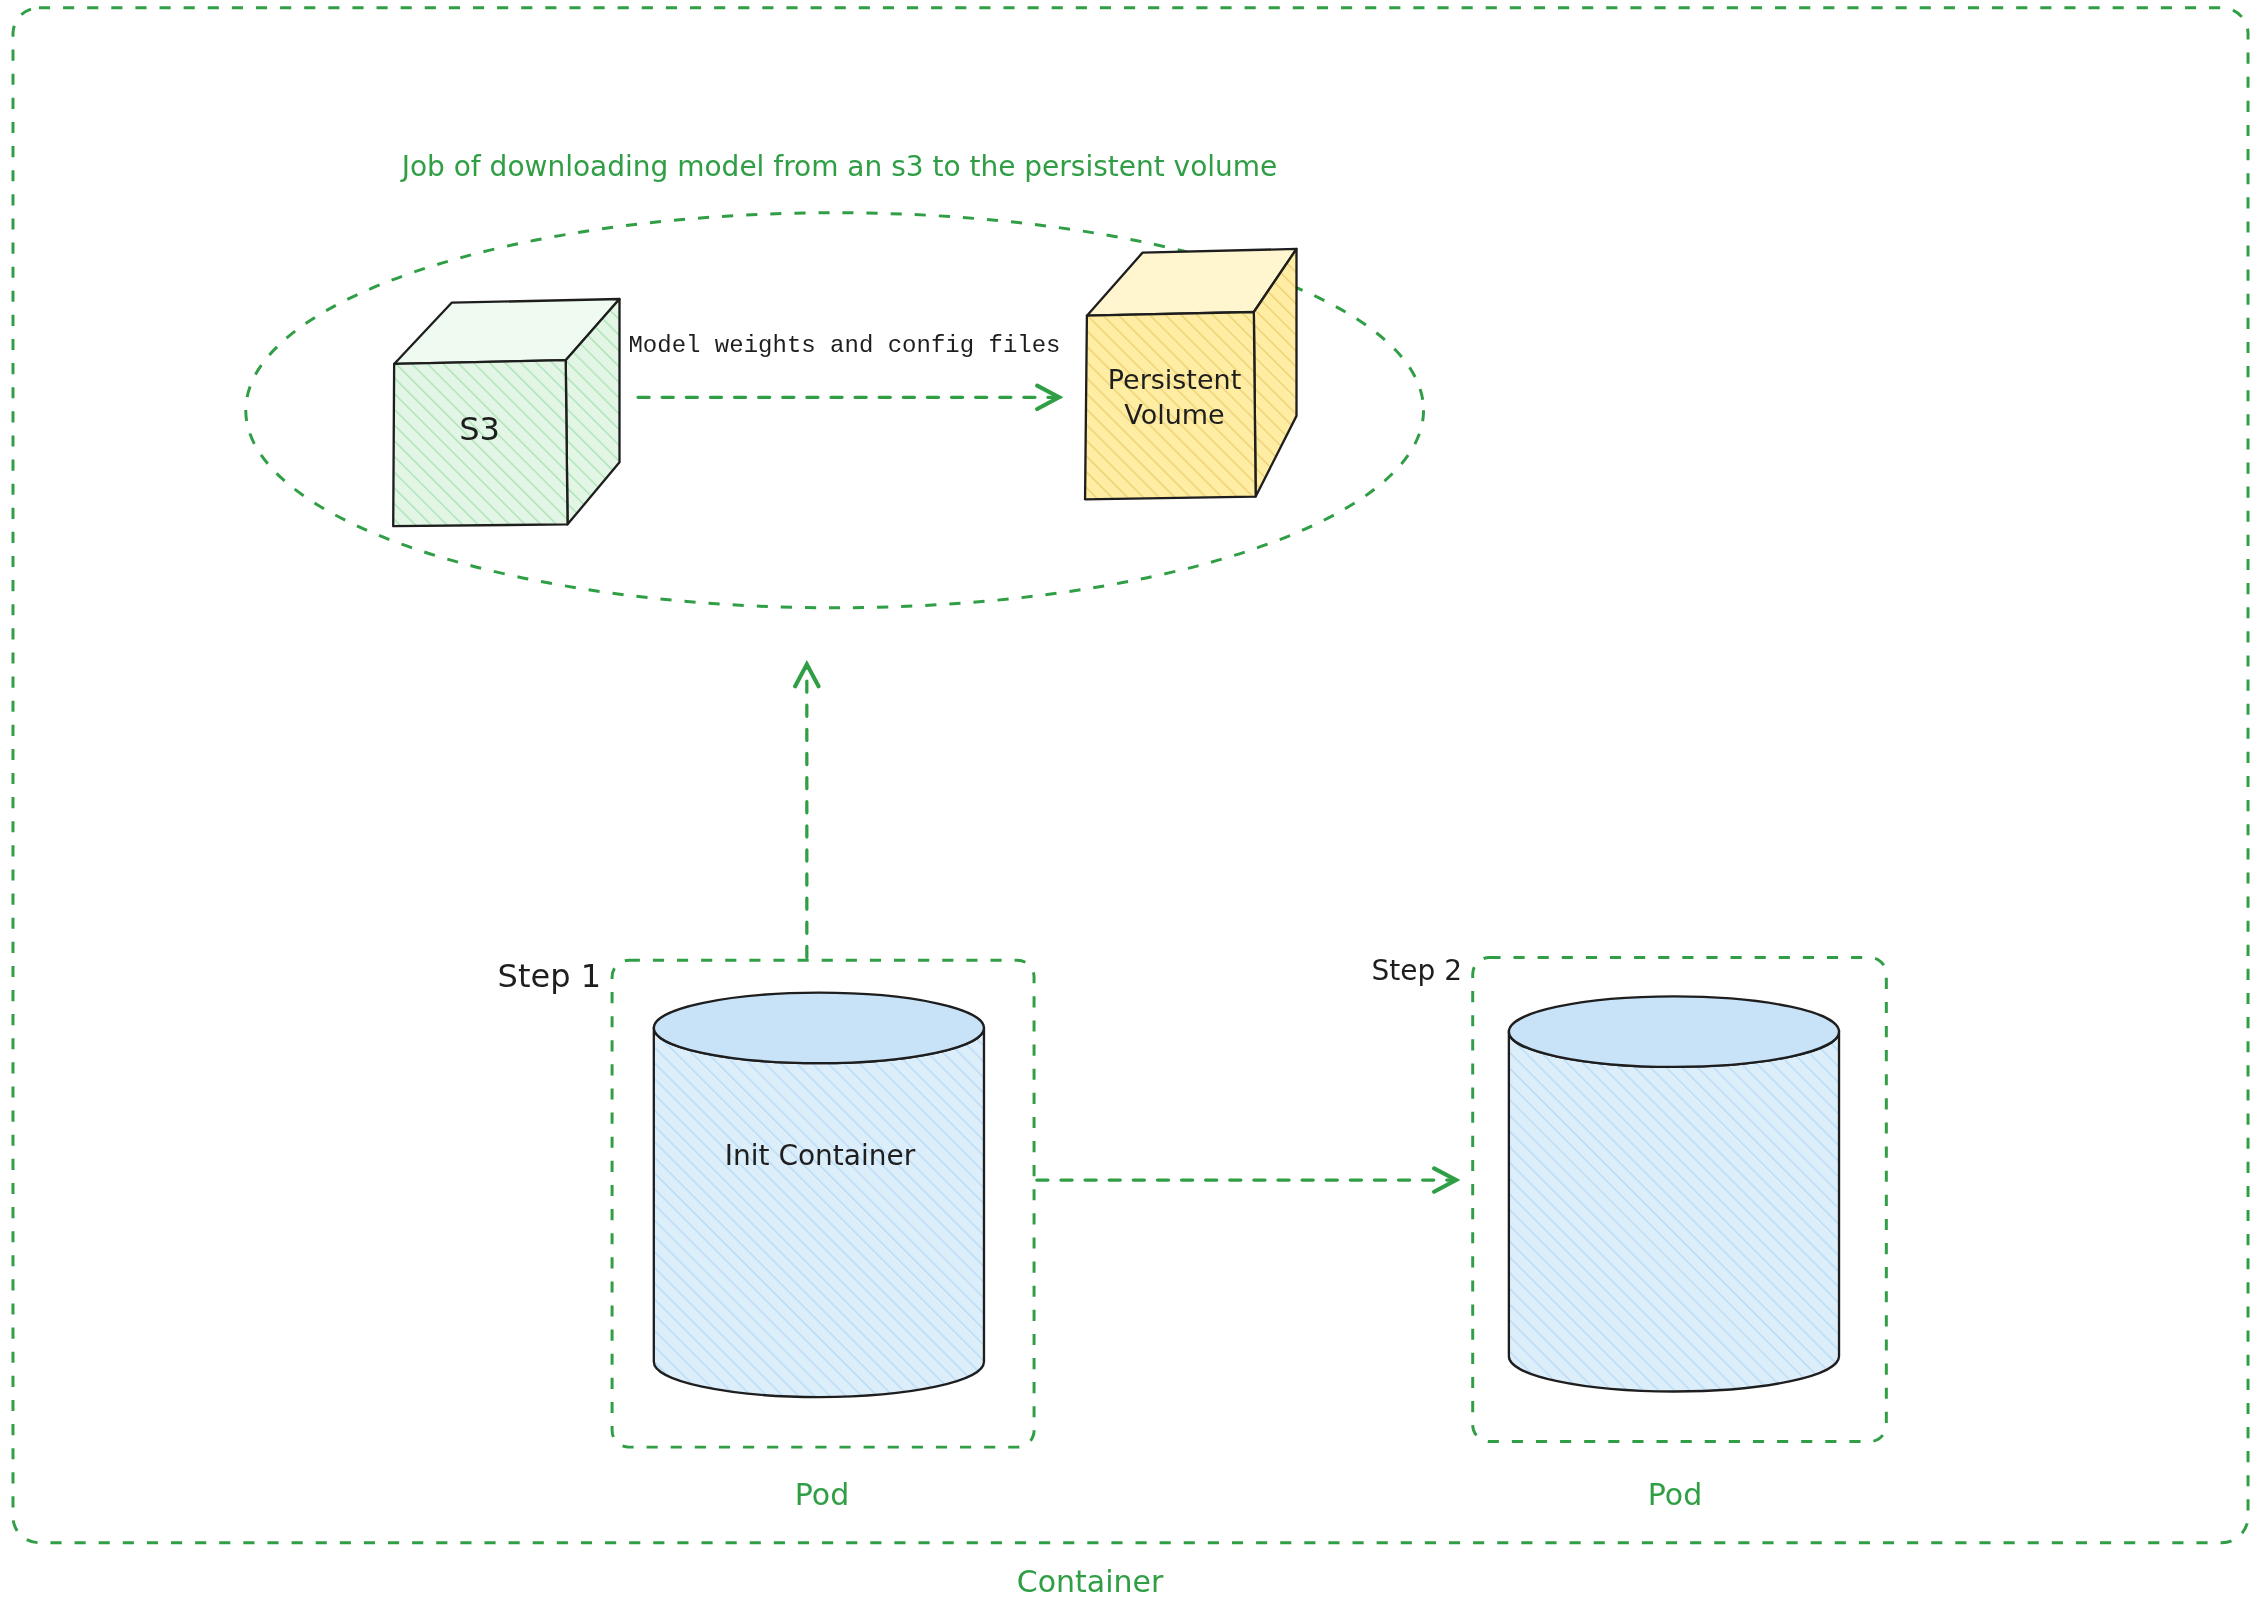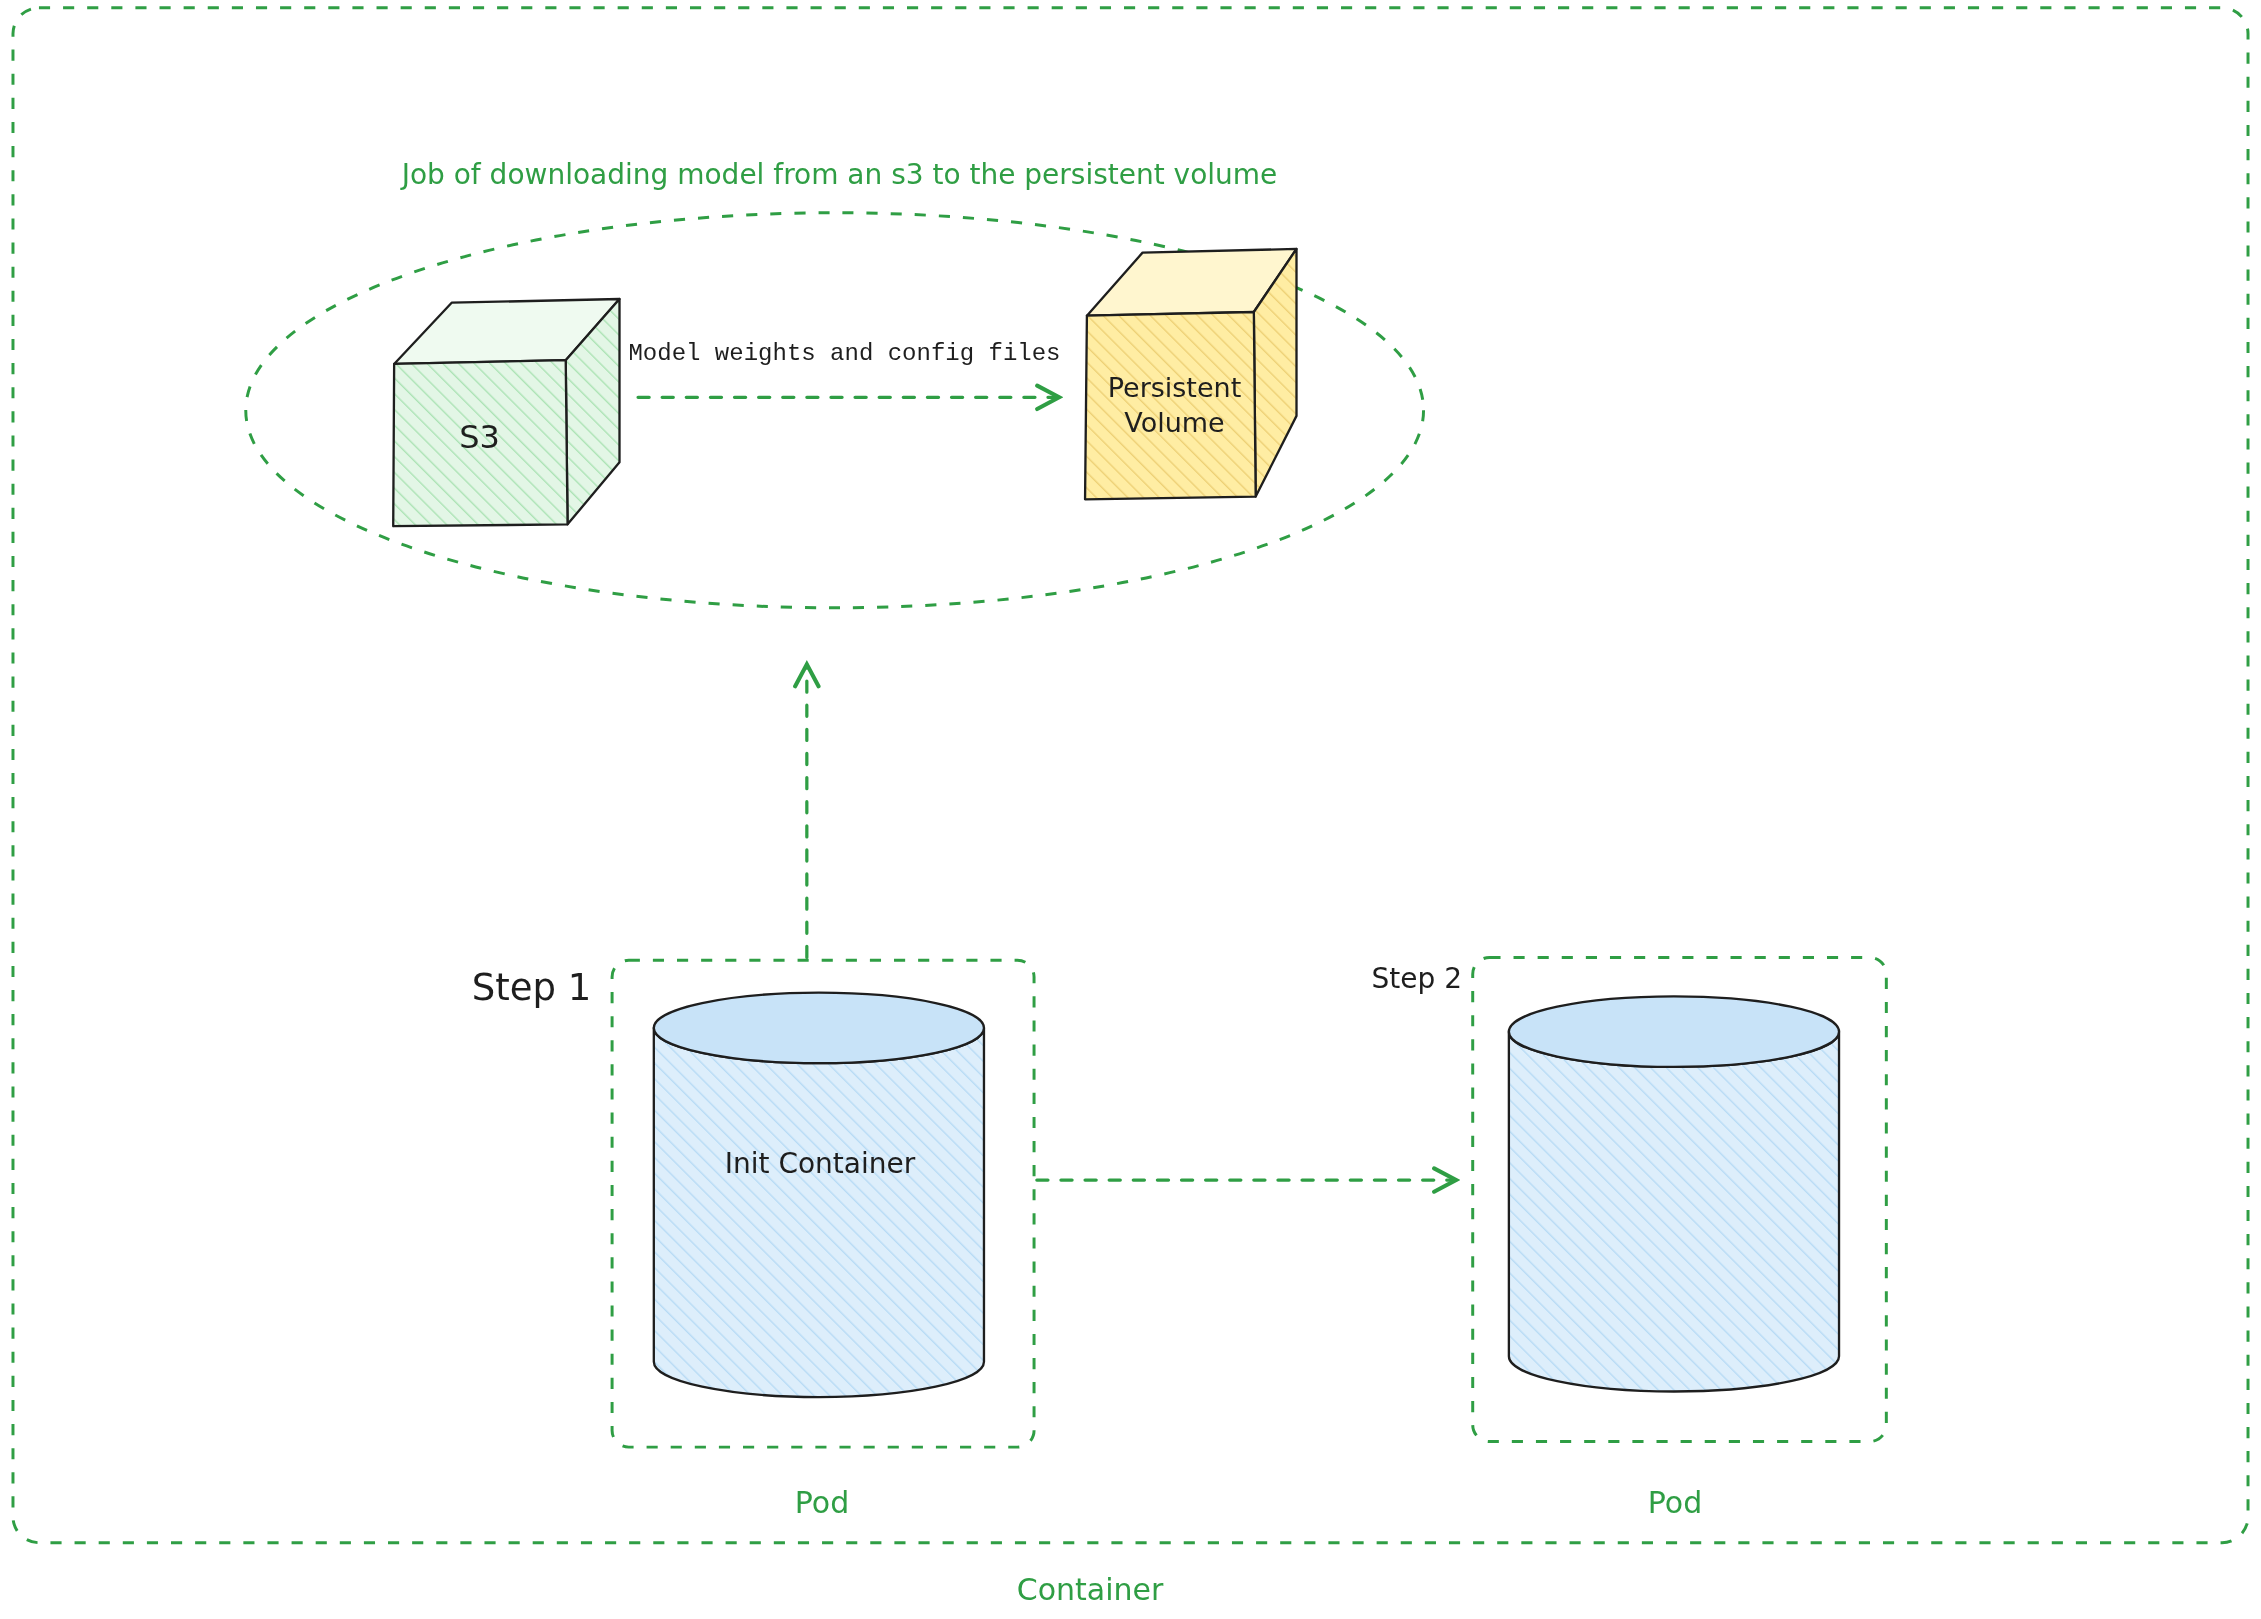--- a/index.html
+++ b/index.html
@@ -15,29 +15,28 @@
     position: absolute;
     left: 0; top: 0;
     width: 2261px; height: 1620px;
   }
   .label {
     position: absolute;
     color: #1e1e1e;
     text-align: center;
     white-space: normal;
     line-height: 1.35;
-    margin-top: 8px;
   }
   .green { color: #2f9e44; }
   .job-title   { left: 269px;  top: 148px;  width: 1141px; font-size: 28px; }
   .arrow-label { left: 608px;  top: 330px;  width: 473px;  font-size: 24px; font-family: Liberation Mono, monospace; }
   .s3-label    { left: 397px;  top: 408px;  width: 165px;  font-size: 32px; }
   .pv-label    { left: 1093px; top: 362px;  width: 163px;  font-size: 27px; line-height: 1.3; }
   .wait-note   { left: 278px;  top: 731px;  width: 529px;  font-size: 33px; line-height: 1.45; }
-  .step1-label { left: 462px;  top: 955px; width: 139px;  font-size: 37px; text-align: center; }
+  .step1-label { left: 462px;  top: 955px; width: 139px;  font-size: 32px; text-align: right; }
   .step2-label { left: 1323px; top: 952px; width: 139px;  font-size: 28px; text-align: right; }
   .init-container-label { left: 654px;  top: 1137px; width: 332px; font-size: 28px; }
   .deployment-container-label { left: 1563px; top: 1154px; width: 223px; font-size: 28px; line-height: 1.4; }
   .pod1-label  { left: 729px;  top: 1475px; width: 186px;  font-size: 30px; }
   .pod2-label  { left: 1582px; top: 1475px; width: 186px;  font-size: 30px; }
   .namespace-label { left: 946px; top: 1562px; width: 288px; font-size: 30px; }
 
   .dashed-green { fill: none; stroke: #2f9e44; stroke-width: 3.2; stroke-dasharray: 12 14; }
   .arrow { fill: none; stroke: #2f9e44; stroke-width: 3.5; stroke-dasharray: 12 14; stroke-linecap: round; }
   .ink   { stroke: #1e1e1e; stroke-width: 2.5; stroke-linejoin: round; }

